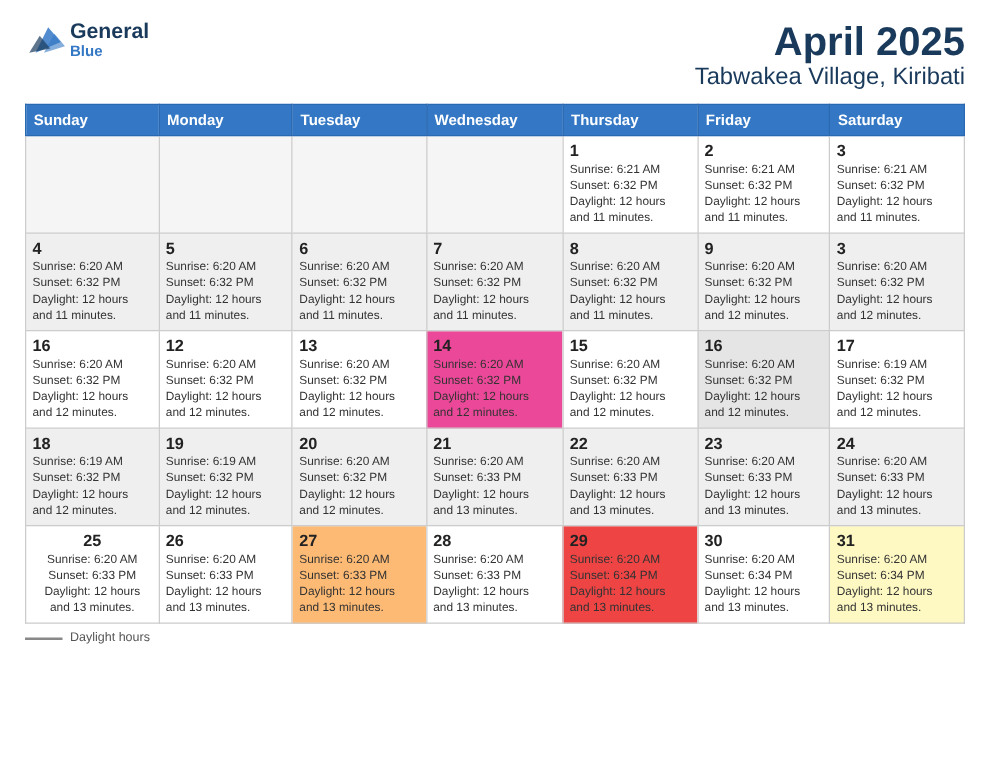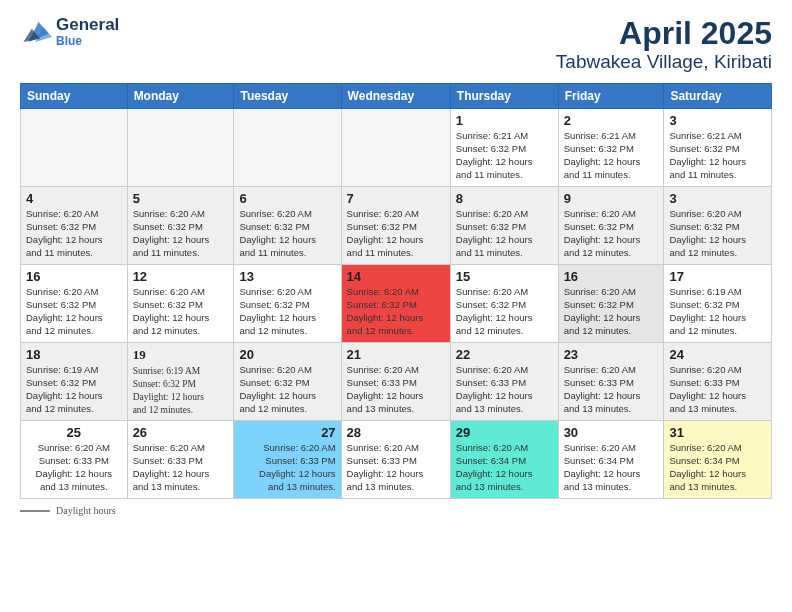--- a/index.html
+++ b/index.html
@@ -86,21 +86,20 @@
       line-height: 1.35;
       color: #333;
     }
     .footer {
       margin-top: 6px;
       font-size: 10px;
       color: #555;
       display: flex;
       align-items: center;
       gap: 6px;
-      font-family: Liberation Serif, serif;
     }
     .footer-line {
       width: 30px;
       height: 2px;
       background: #888;
       display: inline-block;
     }
   </style>
 </head>
 <body>
@@ -230,21 +229,21 @@
 Daylight: 12 hours
 and 12 minutes.</div>
           </td>
           <td style="background: rgb(255, 255, 255);">
             <span class="day-num">13</span>
             <div class="day-info" style="white-space: pre-line;">Sunrise: 6:20 AM
 Sunset: 6:32 PM
 Daylight: 12 hours
 and 12 minutes.</div>
           </td>
-          <td style="background: #ef4444;">
+          <td style="background: #ec4899;">
             <span class="day-num">14</span>
             <div class="day-info" style="white-space: pre-line;">Sunrise: 6:20 AM
 Sunset: 6:32 PM
 Daylight: 12 hours
 and 12 minutes.</div>
           </td>
           <td style="background: rgb(255, 255, 255);">
             <span class="day-num">15</span>
             <div class="day-info" style="white-space: pre-line;">Sunrise: 6:20 AM
 Sunset: 6:32 PM
@@ -267,21 +266,21 @@
           </td>
         </tr>
         <tr>
           <td style="background: rgb(239, 239, 239);">
             <span class="day-num">18</span>
             <div class="day-info" style="white-space: pre-line;">Sunrise: 6:19 AM
 Sunset: 6:32 PM
 Daylight: 12 hours
 and 12 minutes.</div>
           </td>
-          <td style="background: rgb(239, 239, 239); font-family: Liberation Serif, serif;">
+          <td style="background: rgb(239, 239, 239);">
             <span class="day-num">19</span>
             <div class="day-info" style="white-space: pre-line;">Sunrise: 6:19 AM
 Sunset: 6:32 PM
 Daylight: 12 hours
 and 12 minutes.</div>
           </td>
           <td style="background: rgb(239, 239, 239);">
             <span class="day-num">20</span>
             <div class="day-info" style="white-space: pre-line;">Sunrise: 6:20 AM
 Sunset: 6:32 PM
@@ -325,35 +324,35 @@
 Daylight: 12 hours
 and 13 minutes.</div>
           </td>
           <td style="background: rgb(255, 255, 255);">
             <span class="day-num">26</span>
             <div class="day-info" style="white-space: pre-line;">Sunrise: 6:20 AM
 Sunset: 6:33 PM
 Daylight: 12 hours
 and 13 minutes.</div>
           </td>
-          <td style="background: #7dd3fc; text-align: right;">
+          <td style="background: #fdba74;">
             <span class="day-num">27</span>
             <div class="day-info" style="white-space: pre-line;">Sunrise: 6:20 AM
 Sunset: 6:33 PM
 Daylight: 12 hours
 and 13 minutes.</div>
           </td>
           <td style="background: rgb(255, 255, 255);">
             <span class="day-num">28</span>
             <div class="day-info" style="white-space: pre-line;">Sunrise: 6:20 AM
 Sunset: 6:33 PM
 Daylight: 12 hours
 and 13 minutes.</div>
           </td>
-          <td style="background: #5eead4;">
+          <td style="background: #ef4444;">
             <span class="day-num">29</span>
             <div class="day-info" style="white-space: pre-line;">Sunrise: 6:20 AM
 Sunset: 6:34 PM
 Daylight: 12 hours
 and 13 minutes.</div>
           </td>
           <td style="background: rgb(255, 255, 255);">
             <span class="day-num">30</span>
             <div class="day-info" style="white-space: pre-line;">Sunrise: 6:20 AM
 Sunset: 6:34 PM

